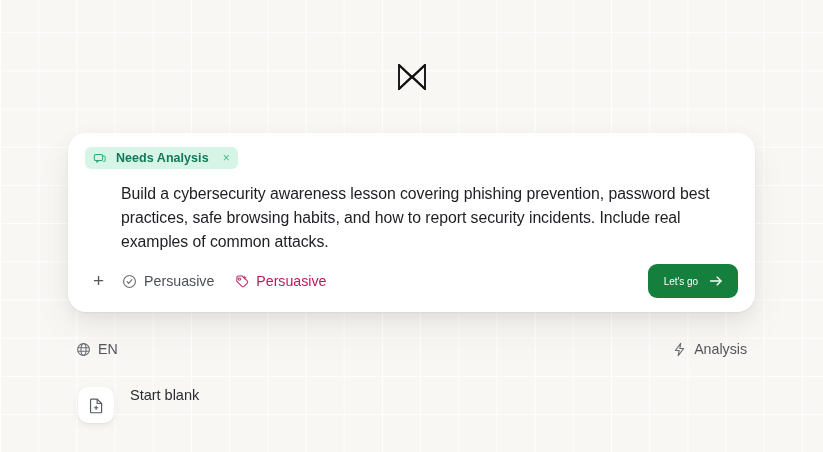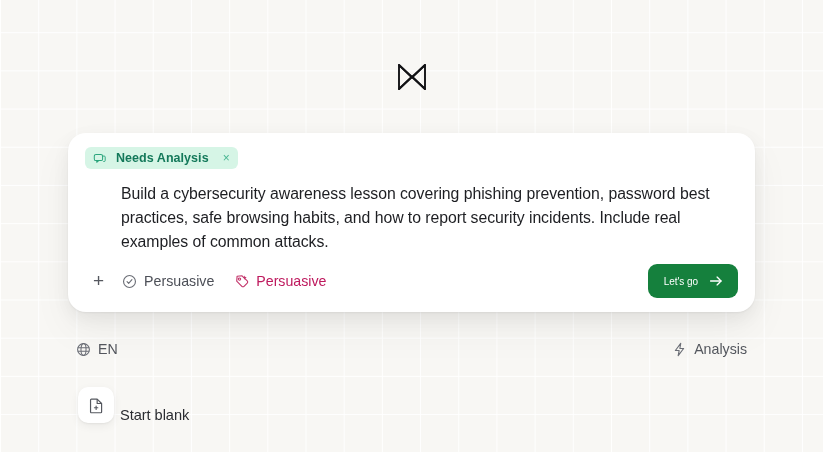--- a/index.html
+++ b/index.html
@@ -189,22 +189,22 @@
   }
   .under-item .ui-icon { width: 15px; height: 15px; display: block; flex: 0 0 auto; }
   .under-item.right { margin-left: auto; }
 
   
   .start-blank {
     position: absolute;
     left: 78px;
     top: 387px;
     display: flex;
-    align-items: flex-end;
-    gap: 6px;
+    align-items: flex-start;
+    gap: 16px;
     cursor: pointer;
   }
   .sb-square {
     width: 36px;
     height: 36px;
     border-radius: 10px;
     background: #ffffff;
     box-shadow: 0 1px 2px rgba(20,20,25,0.05),
                 0 3px 10px rgba(20,20,25,0.06);
     display: flex;

